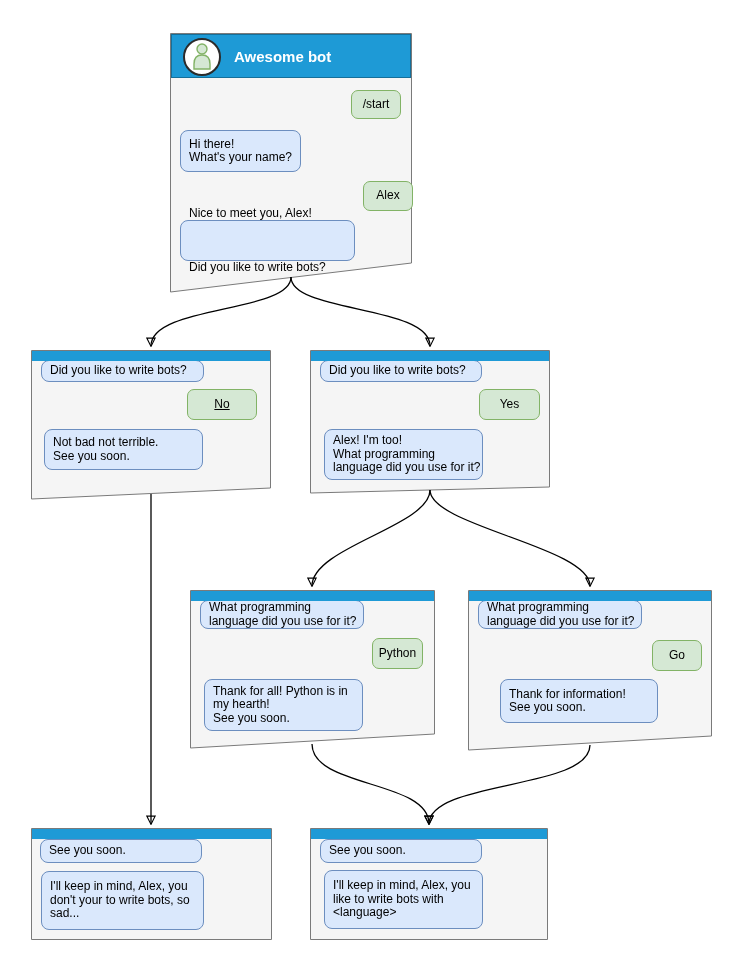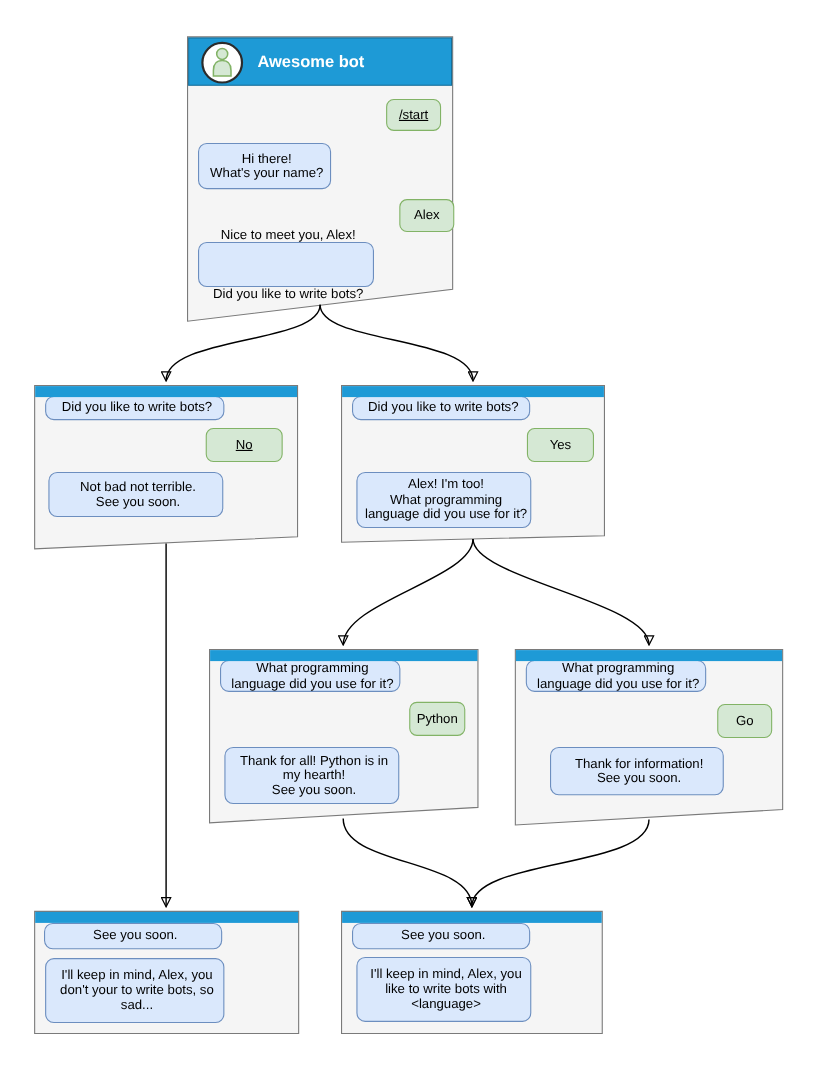--- a/index.html
+++ b/index.html
@@ -51,21 +51,21 @@
     position:absolute;
     display:flex;flex-direction:column;justify-content:center;
     font-size:12px;line-height:13.5px;color:#000;
     z-index:2;
   }
   .bubble .line{white-space:nowrap;}
   .bubble.bot{
     background:var(--bot-bubble-bg);
     border:1px solid var(--bot-bubble-border);
     border-radius:8px;
-    align-items:center;
+    align-items:flex-start;
     padding-left:8px;padding-right:4px;
   }
   .bubble.user{
     background:var(--user-bubble-bg);
     border:1px solid var(--user-bubble-border);
     border-radius:7px;
     align-items:center;
     padding-left:2px;padding-right:2px;
   }
   .arrows{position:absolute;left:0;top:0;width:743px;height:971px;z-index:6;pointer-events:none;}
@@ -84,31 +84,31 @@
     </svg>
     <div class="titlebar">
       <div class="avatar">
         <svg class="person-icon" width="28" height="30" viewBox="0 0 28 30">
           <circle cx="14" cy="7" r="5"></circle>
           <path d="M14,13 c-5.5,0 -8,3.6 -8,9 l0,5 16,0 0,-5 c0,-5.4 -2.5,-9 -8,-9 z"></path>
         </svg>
       </div>
       <span class="title">Awesome bot</span>
     </div>
-    <div class="bubble user" style="left:181px;top:57px;width:50px;height:29px;text-decoration:underline;">
+    <div class="bubble user" style="left:181px;top:57px;width:50px;height:29px;">
       <span class="line">/start</span>
     </div>
     <div class="bubble bot" style="left:10px;top:97px;width:121px;height:42px;">
       <span class="line">Hi there!</span>
       <span class="line">What's your name?</span>
     </div>
     <div class="bubble user" style="left:181px;top:148px;width:50px;height:30px;margin-left:12px;">
       <span class="line">Alex</span>
     </div>
-    <div class="bubble bot" style="left:10px;top:187px;width:160px;height:41px;gap:40px;">
+    <div class="bubble bot" style="left:10px;top:187px;width:175px;height:41px;gap:40px;">
       <span class="line">Nice to meet you, Alex!</span>
       <span class="line">Did you like to write bots?</span>
     </div>
   </div>
 
   <div class="window" style="left:31px;top:350px;width:240px;height:150px;">
     <svg class="frame">
       <polygon points="0.5,0.5 239.5,0.5 239.5,138 0.5,149"></polygon>
     </svg>
     <div class="bar"></div>

